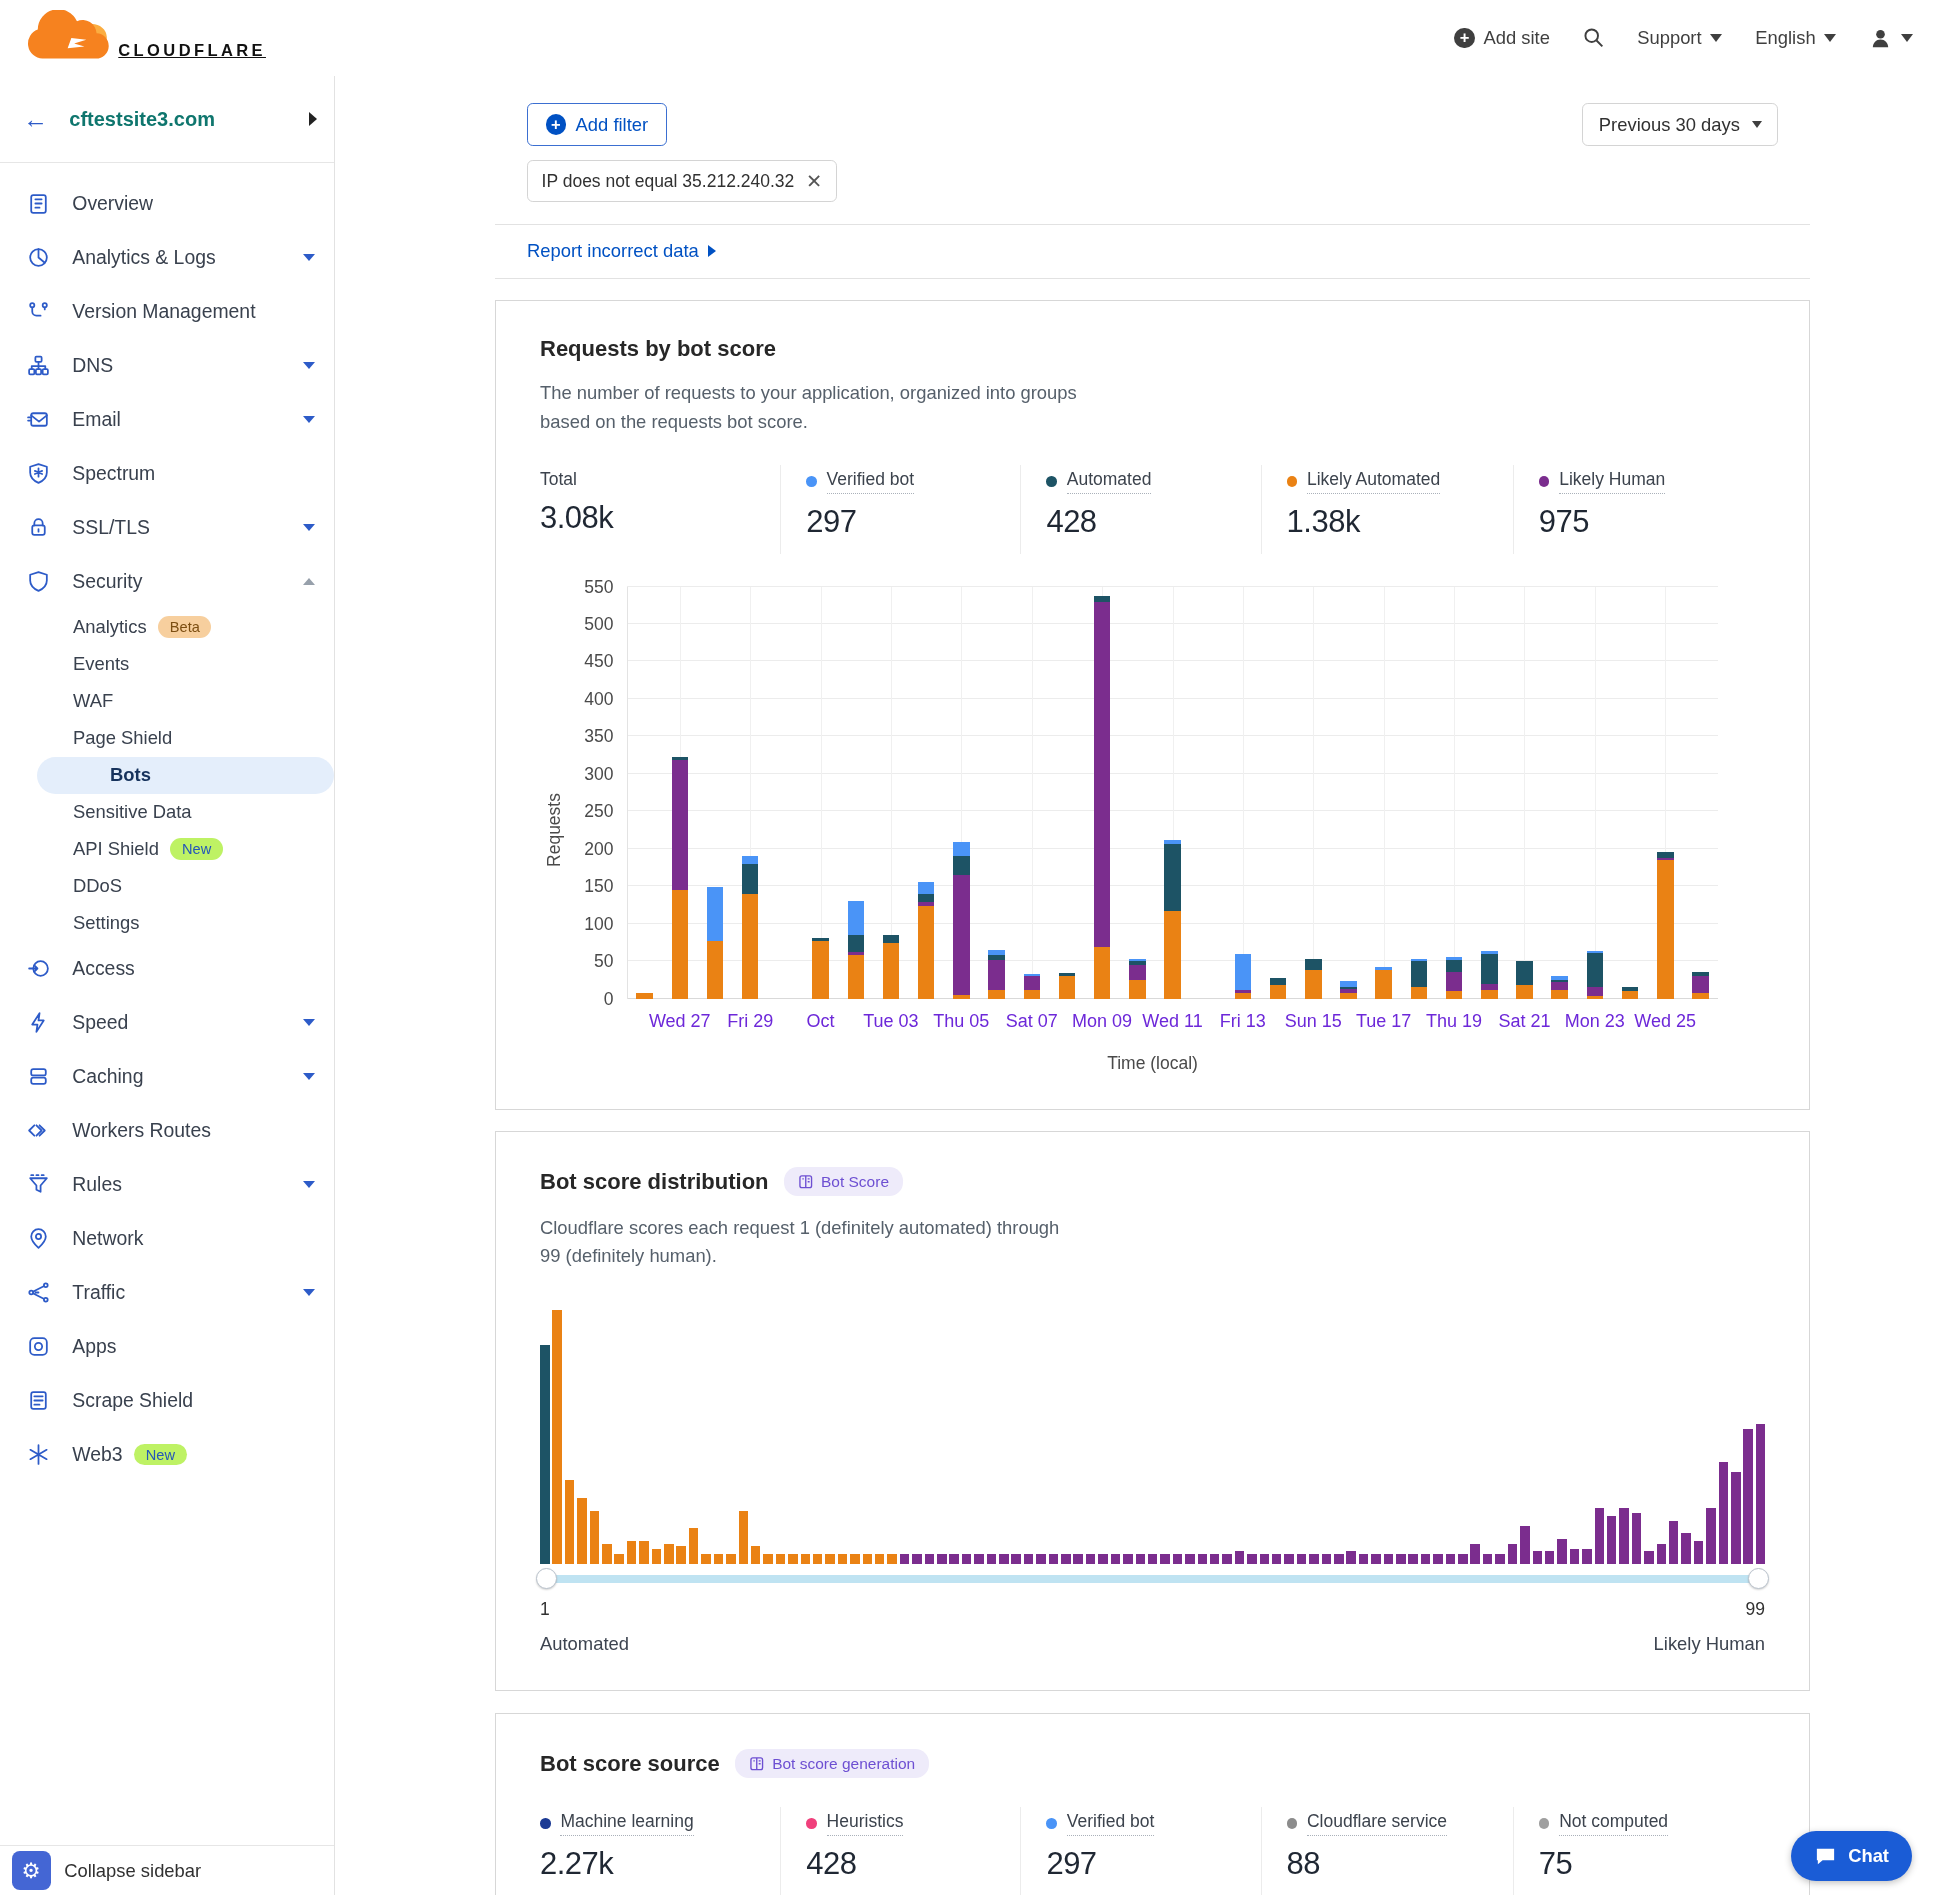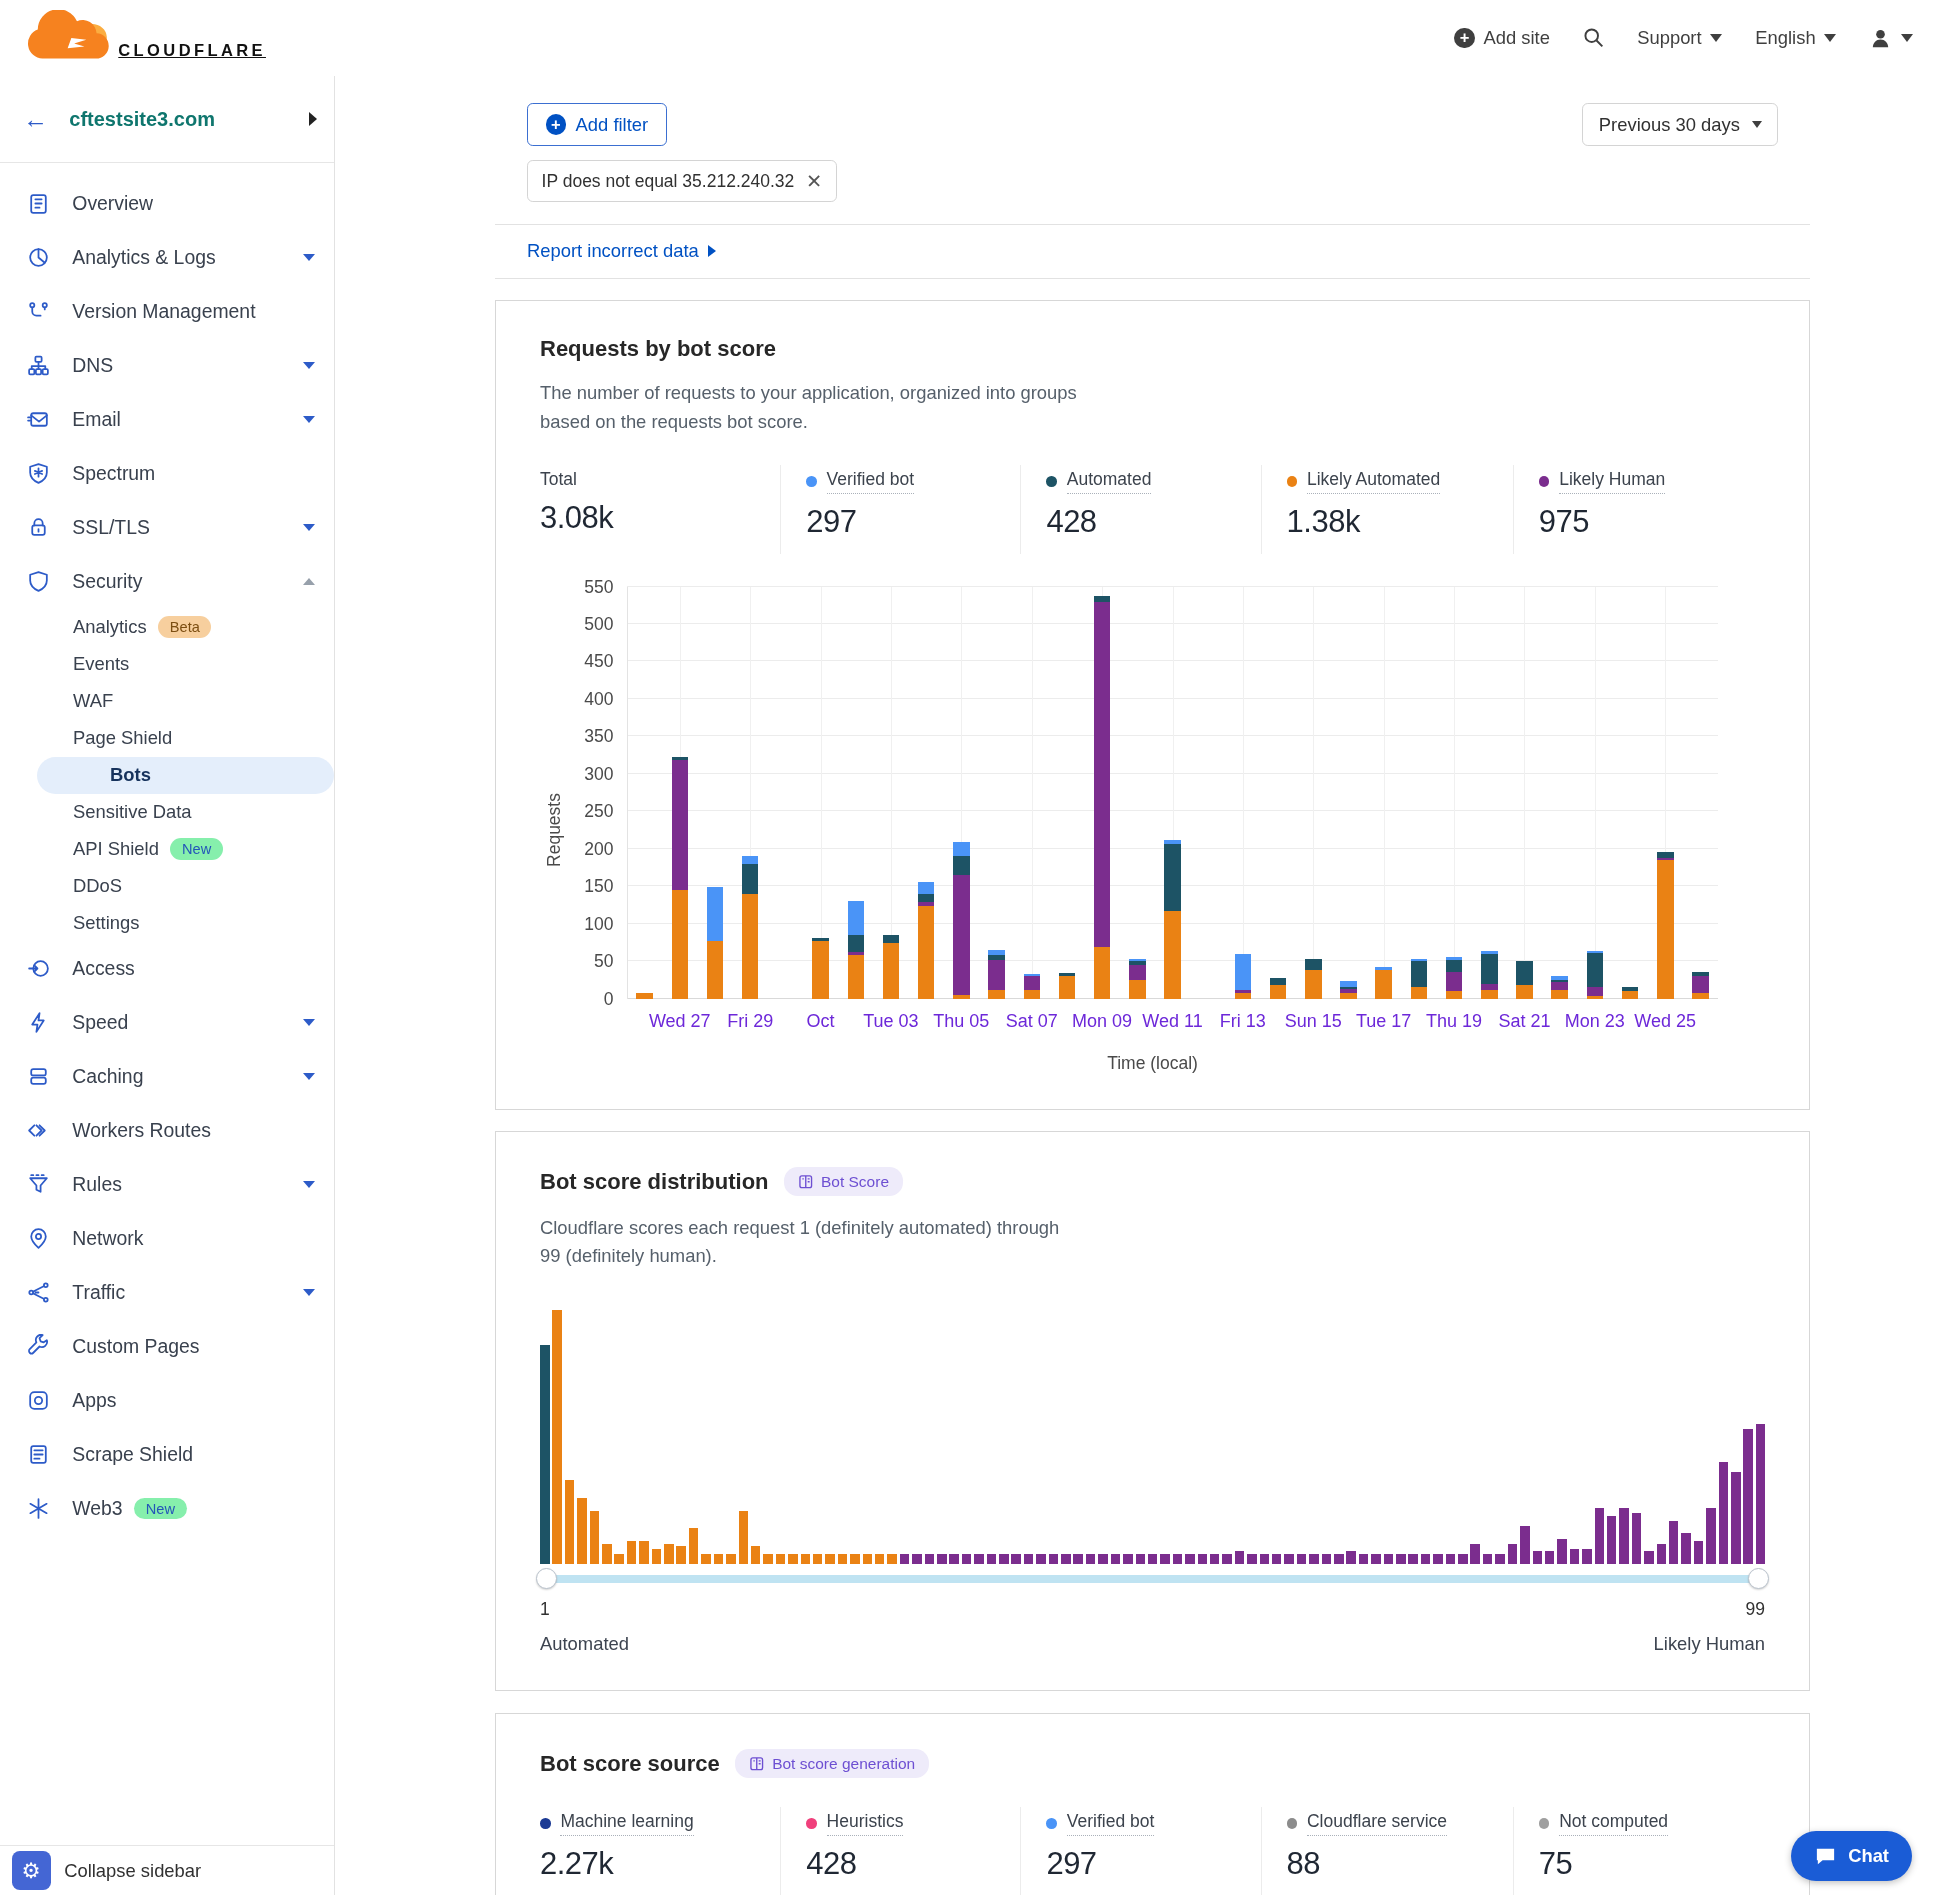--- a/index.html
+++ b/index.html
@@ -29,21 +29,21 @@
   .nav-item .ni-label { font-size:19.4px; color:#39414e; }
   .nav-item.sub { height:37px; padding-left:73px; }
   .nav-item.sub .ni-label { font-size:18.4px; }
   .nav-item.active { background:#e4eefb; border-radius:19.4px; margin-left:37px; }
   .nav-item.active .ni-label { font-weight:700; color:#16325c; }
   .ni-caret { margin-left:auto; width:0; height:0; border-left:6.8px solid transparent; border-right:6.8px solid transparent; }
   .ni-caret.down { border-top:7.8px solid #2d5bc8; }
   .ni-caret.up { border-bottom:7.8px solid #97a0ab; }
   .badge { margin-left:11.6px; font-size:14.6px; padding:2.9px 11.6px; border-radius:11.6px; }
   .badge.beta { background:#f7cf9e; color:#7c4e12; }
-  .badge.new { background:#86efac; color:#2456b8; }
+  .badge.new { background:#bef264; color:#2456b8; }
   .collapse-row { height:50px; border-top:1px solid #e6e6e6; display:flex; align-items:center; gap:13.6px; padding:0 11.6px; position:absolute; bottom:0; left:0; right:0; background:#fff; }
   .gear-btn { width:39px; height:39px; background:#4466d4; color:#fff; border:none; border-radius:7.8px; font-size:21.3px; cursor:pointer; display:flex; align-items:center; justify-content:center; }
   .collapse-label { font-size:18.4px; color:#313131; cursor:pointer; }
 
   
   .filter-area { padding:0 32px; }
   .filter-top { display:flex; justify-content:space-between; align-items:flex-start; }
   .btn-addfilter { display:inline-flex; align-items:center; gap:9.7px; border:1px solid #3b6fd1; background:#fff; color:#0051c3; font-size:18.4px; padding:9.7px 17.5px; border-radius:5.8px; cursor:pointer; }
   .chip { margin-top:13.6px; display:inline-flex; align-items:center; gap:11.6px; border:1px solid #d4d4d4; border-radius:5.8px; padding:8.7px 13.6px; font-size:17.5px; color:#313131; background:#fff; }
   .chip .x { color:#555; font-size:19.4px; cursor:pointer; }
@@ -286,26 +286,20 @@
         </div>
         <div class="nav-item">
           <span class="ni-icon"><svg width="25" height="25" viewBox="0 0 24 24" fill="none" stroke="#2d5bc8" stroke-width="1.7" stroke-linecap="round" stroke-linejoin="round">
               <circle cx="5" cy="12" r="1.8"></circle>
               <circle cx="19" cy="5" r="1.8"></circle>
               <circle cx="19" cy="19" r="1.8"></circle>
               <path d="M7 11l10-5M7 13l10 5M12 12H9"></path>
             </svg></span>
           <span class="ni-label">Traffic</span>
           <span class="ni-caret down"></span>
-        </div>
-        <div class="nav-item">
-          <span class="ni-icon"><svg width="25" height="25" viewBox="0 0 24 24" fill="none" stroke="#2d5bc8" stroke-width="1.7" stroke-linecap="round" stroke-linejoin="round">
-              <path d="M20 6a5 5 0 0 1-7 6L7 18a2.4 2.4 0 0 1-3.4-3.4L10 8a5 5 0 0 1 6-7l-3 3 1 3 3 1z"></path>
-            </svg></span>
-          <span class="ni-label">Custom Pages</span>
         </div>
         <div class="nav-item">
           <span class="ni-icon"><svg width="25" height="25" viewBox="0 0 24 24" fill="none" stroke="#2d5bc8" stroke-width="1.7" stroke-linecap="round" stroke-linejoin="round">
               <rect x="4" y="4" width="16" height="16" rx="4"></rect>
               <circle cx="12" cy="12" r="3.5"></circle>
             </svg></span>
           <span class="ni-label">Apps</span>
         </div>
         <div class="nav-item">
           <span class="ni-icon"><svg width="25" height="25" viewBox="0 0 24 24" fill="none" stroke="#2d5bc8" stroke-width="1.7" stroke-linecap="round" stroke-linejoin="round">

